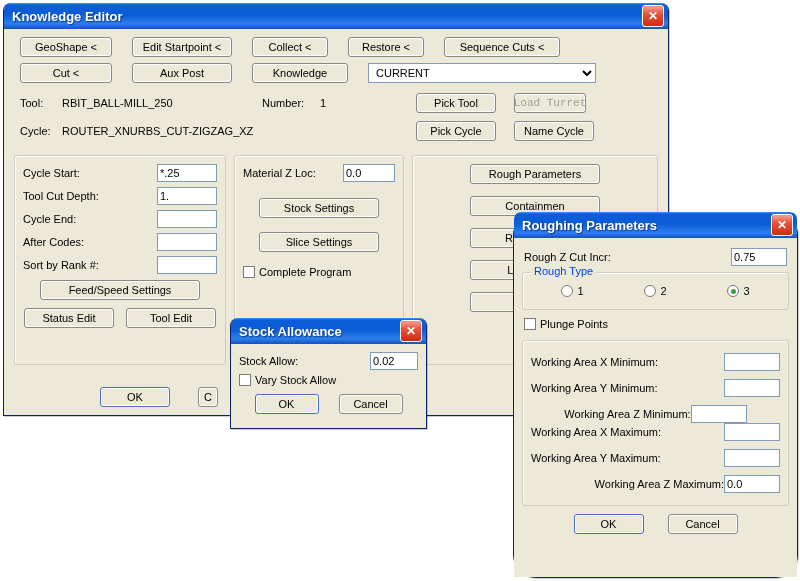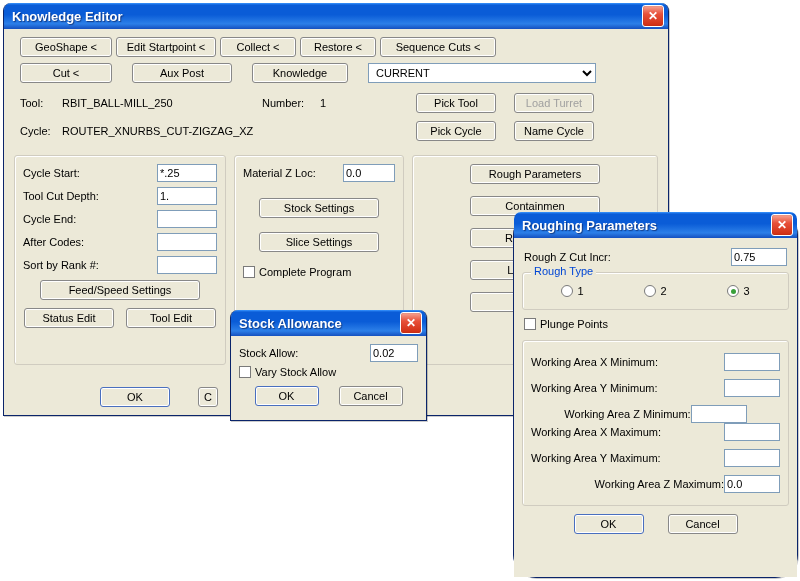--- a/index.html
+++ b/index.html
@@ -159,21 +159,21 @@
 </head>
 <body>
 
 <div class="window" style="left:3px; top:3px; width:664px; height:412px;">
   <div class="titlebar">
     <span class="title">Knowledge Editor</span>
     <div class="close-btn">✕</div>
   </div>
   <div class="client">
 
-    <div class="row" style="gap:4px; margin-left:10px; margin-top:2px;">
+    <div class="row" style="gap:20px; margin-left:10px; margin-top:2px;">
       <div class="btn" style="width:92px">GeoShape &lt;</div>
       <div class="btn" style="width:100px">Edit Startpoint &lt;</div>
       <div class="btn" style="width:76px">Collect &lt;</div>
       <div class="btn" style="width:76px">Restore &lt;</div>
       <div class="btn" style="width:116px">Sequence Cuts &lt;</div>
     </div>
 
     <div class="row" style="gap:20px; margin-left:10px; margin-top:6px;">
       <div class="btn" style="width:92px">Cut &lt;</div>
       <div class="btn" style="width:100px">Aux Post</div>
@@ -182,21 +182,21 @@
         <option>CURRENT</option>
       </select>
     </div>
 
     <div class="row" style="margin-left:10px; margin-top:10px;">
       <span class="label" style="width:42px">Tool:</span>
       <span class="label" style="width:200px">RBIT_BALL-MILL_250</span>
       <span class="label" style="width:58px">Number:</span>
       <span class="label" style="width:96px">1</span>
       <div class="btn" style="width:80px">Pick Tool</div>
-      <div class="btn disabled" style="width:80px; margin-left:18px;">Load Turret</div>
+      <div class="btn disabled" style="width:72px; margin-left:18px;font-family:Liberation Mono, monospace;">Load Turret</div>
     </div>
 
     <div class="row" style="margin-left:10px; margin-top:8px;">
       <span class="label" style="width:42px">Cycle:</span>
       <span class="label" style="width:354px">ROUTER_XNURBS_CUT-ZIGZAG_XZ</span>
       <div class="btn" style="width:80px">Pick Cycle</div>
       <div class="btn" style="width:80px; margin-left:18px;">Name Cycle</div>
     </div>
 
     <div style="display:flex; gap:8px; margin:14px 4px 0 4px;">
@@ -252,21 +252,21 @@
 
     </div>
 
     <div class="row" style="position:absolute; left:96px; bottom:8px; gap:28px;">
       <div class="btn" style="width:70px; border-color:#4a6fbf;">OK</div>
       <div class="btn" style="width:20px;">C</div>
     </div>
   </div>
 </div>
 
-<div class="window" style="left:230px; top:310px; width:195px; height:110px;">
+<div class="window" style="left:230px; top:318px; width:195px; height:110px;">
   <div class="titlebar">
     <span class="title">Stock Allowance</span>
     <div class="close-btn">✕</div>
   </div>
   <div class="client">
     <div class="row" style="justify-content:space-between; margin:2px 2px 4px 2px;">
       <span class="label">Stock Allow:</span>
       <input class="input" style="width: 48px;" value="0.02">
     </div>
     <label class="checkbox" style="margin:0 0 8px 2px;align-items:center;">

